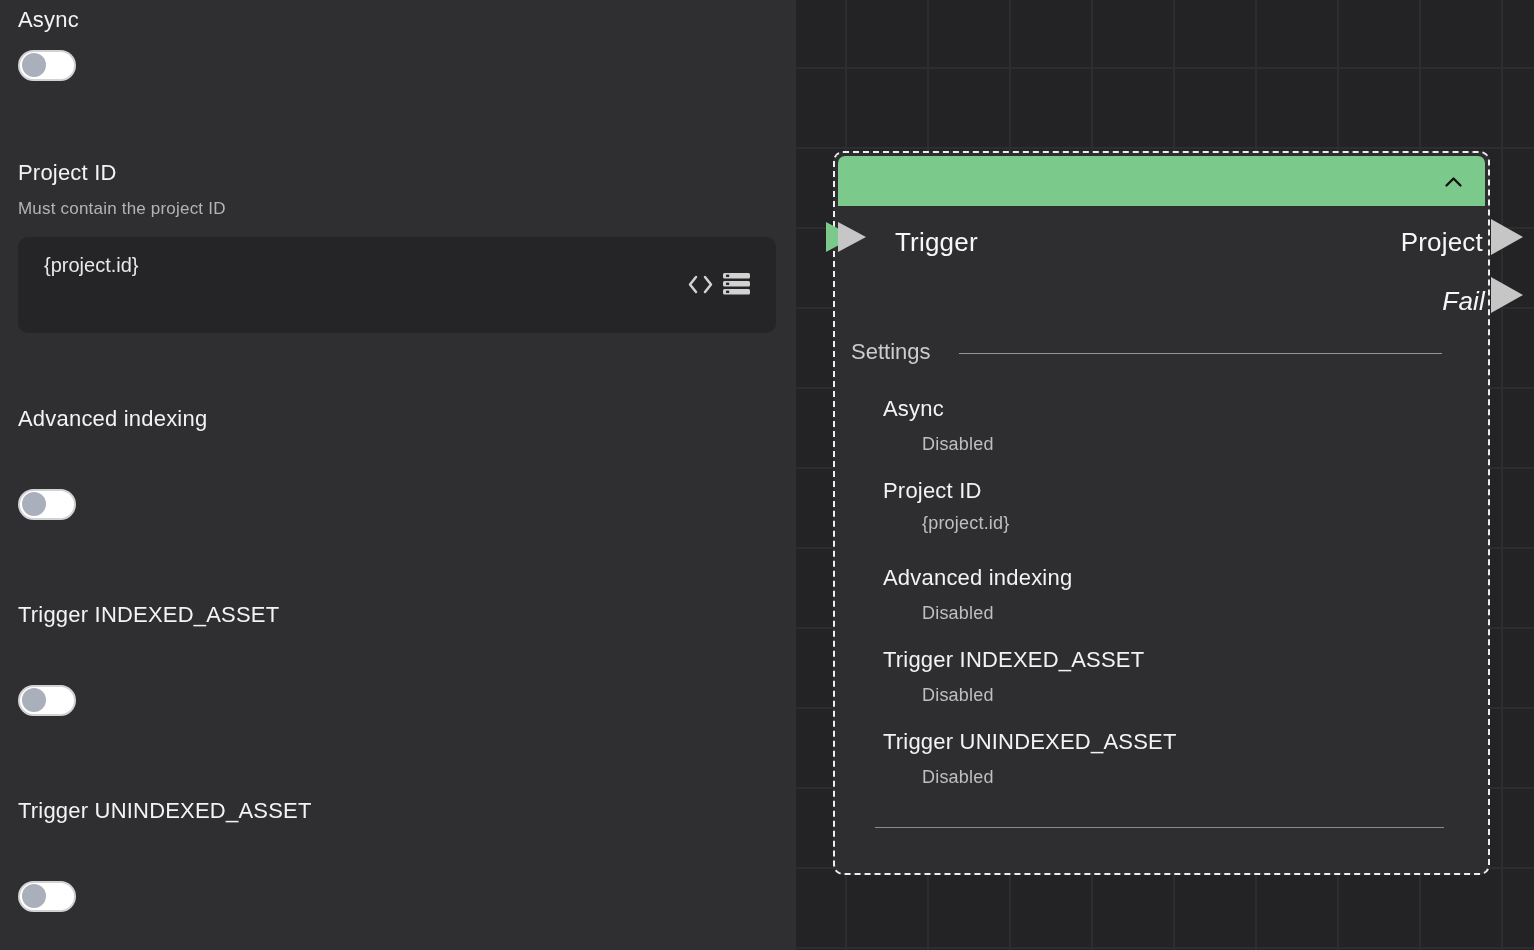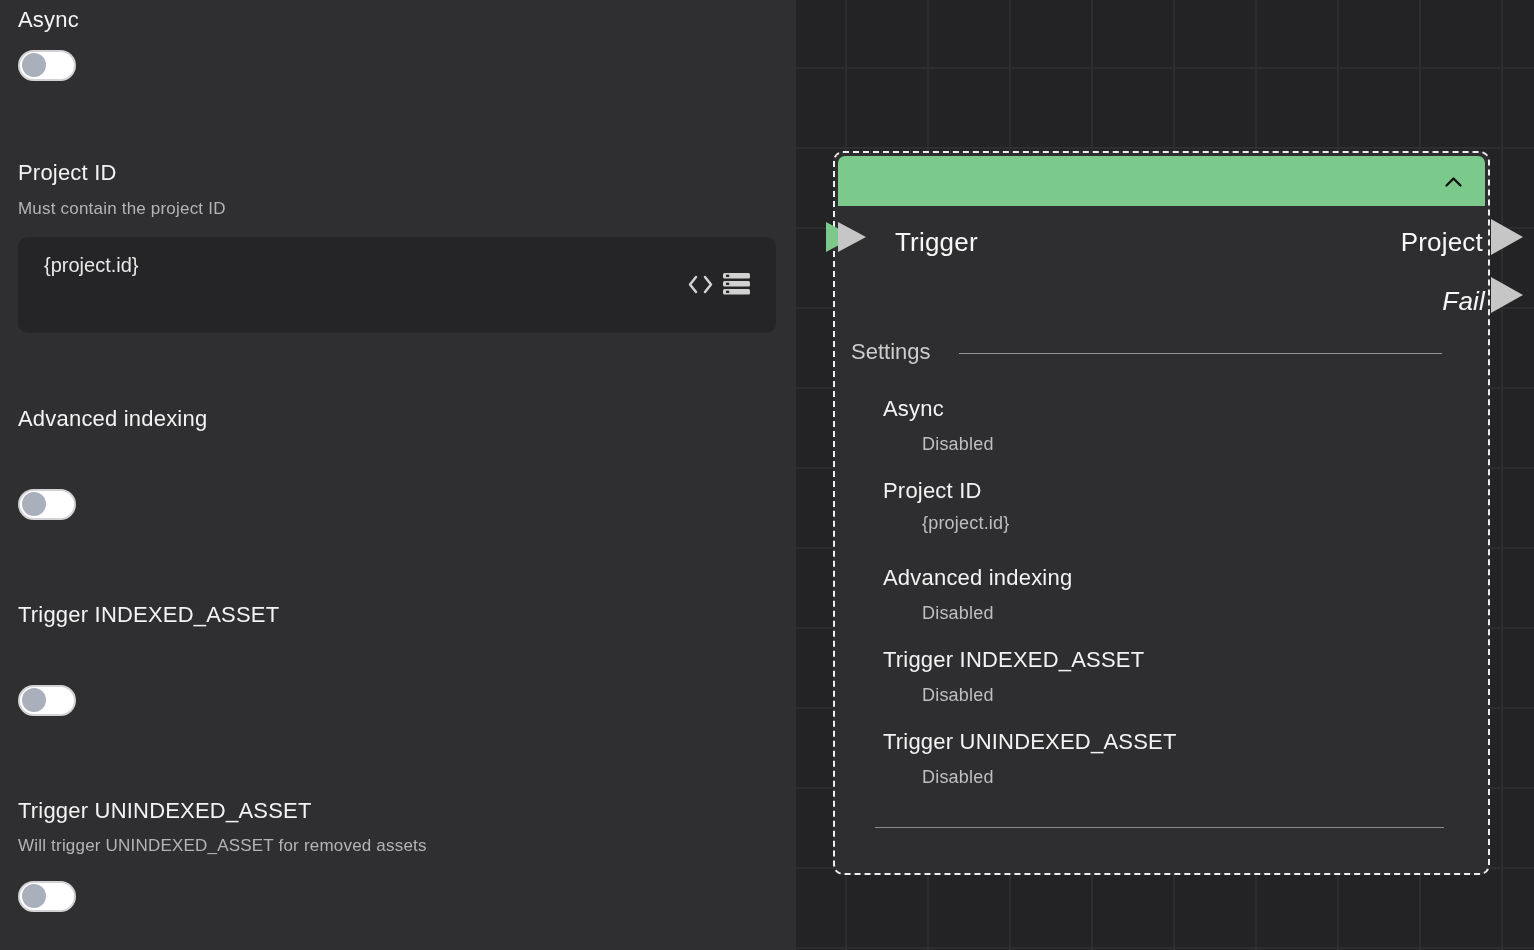--- a/index.html
+++ b/index.html
@@ -105,21 +105,20 @@
     <div class="toggle" style="top:489px">
       <div class="knob"></div>
     </div>
 
     <div class="field-label" style="top:602px">Trigger INDEXED_ASSET</div>
     <div class="toggle" style="top:685px">
       <div class="knob"></div>
     </div>
 
     <div class="field-label" style="top:798px">Trigger UNINDEXED_ASSET</div>
-    <div class="field-desc" style="top:836px">Will trigger UNINDEXED_ASSET for removed assets</div>
     <div class="toggle" style="top:881px">
       <div class="knob"></div>
     </div>
   </div>
 
   <div class="canvas">
 
     <div class="node">
       <div class="node-header">
         <span class="collapse">

